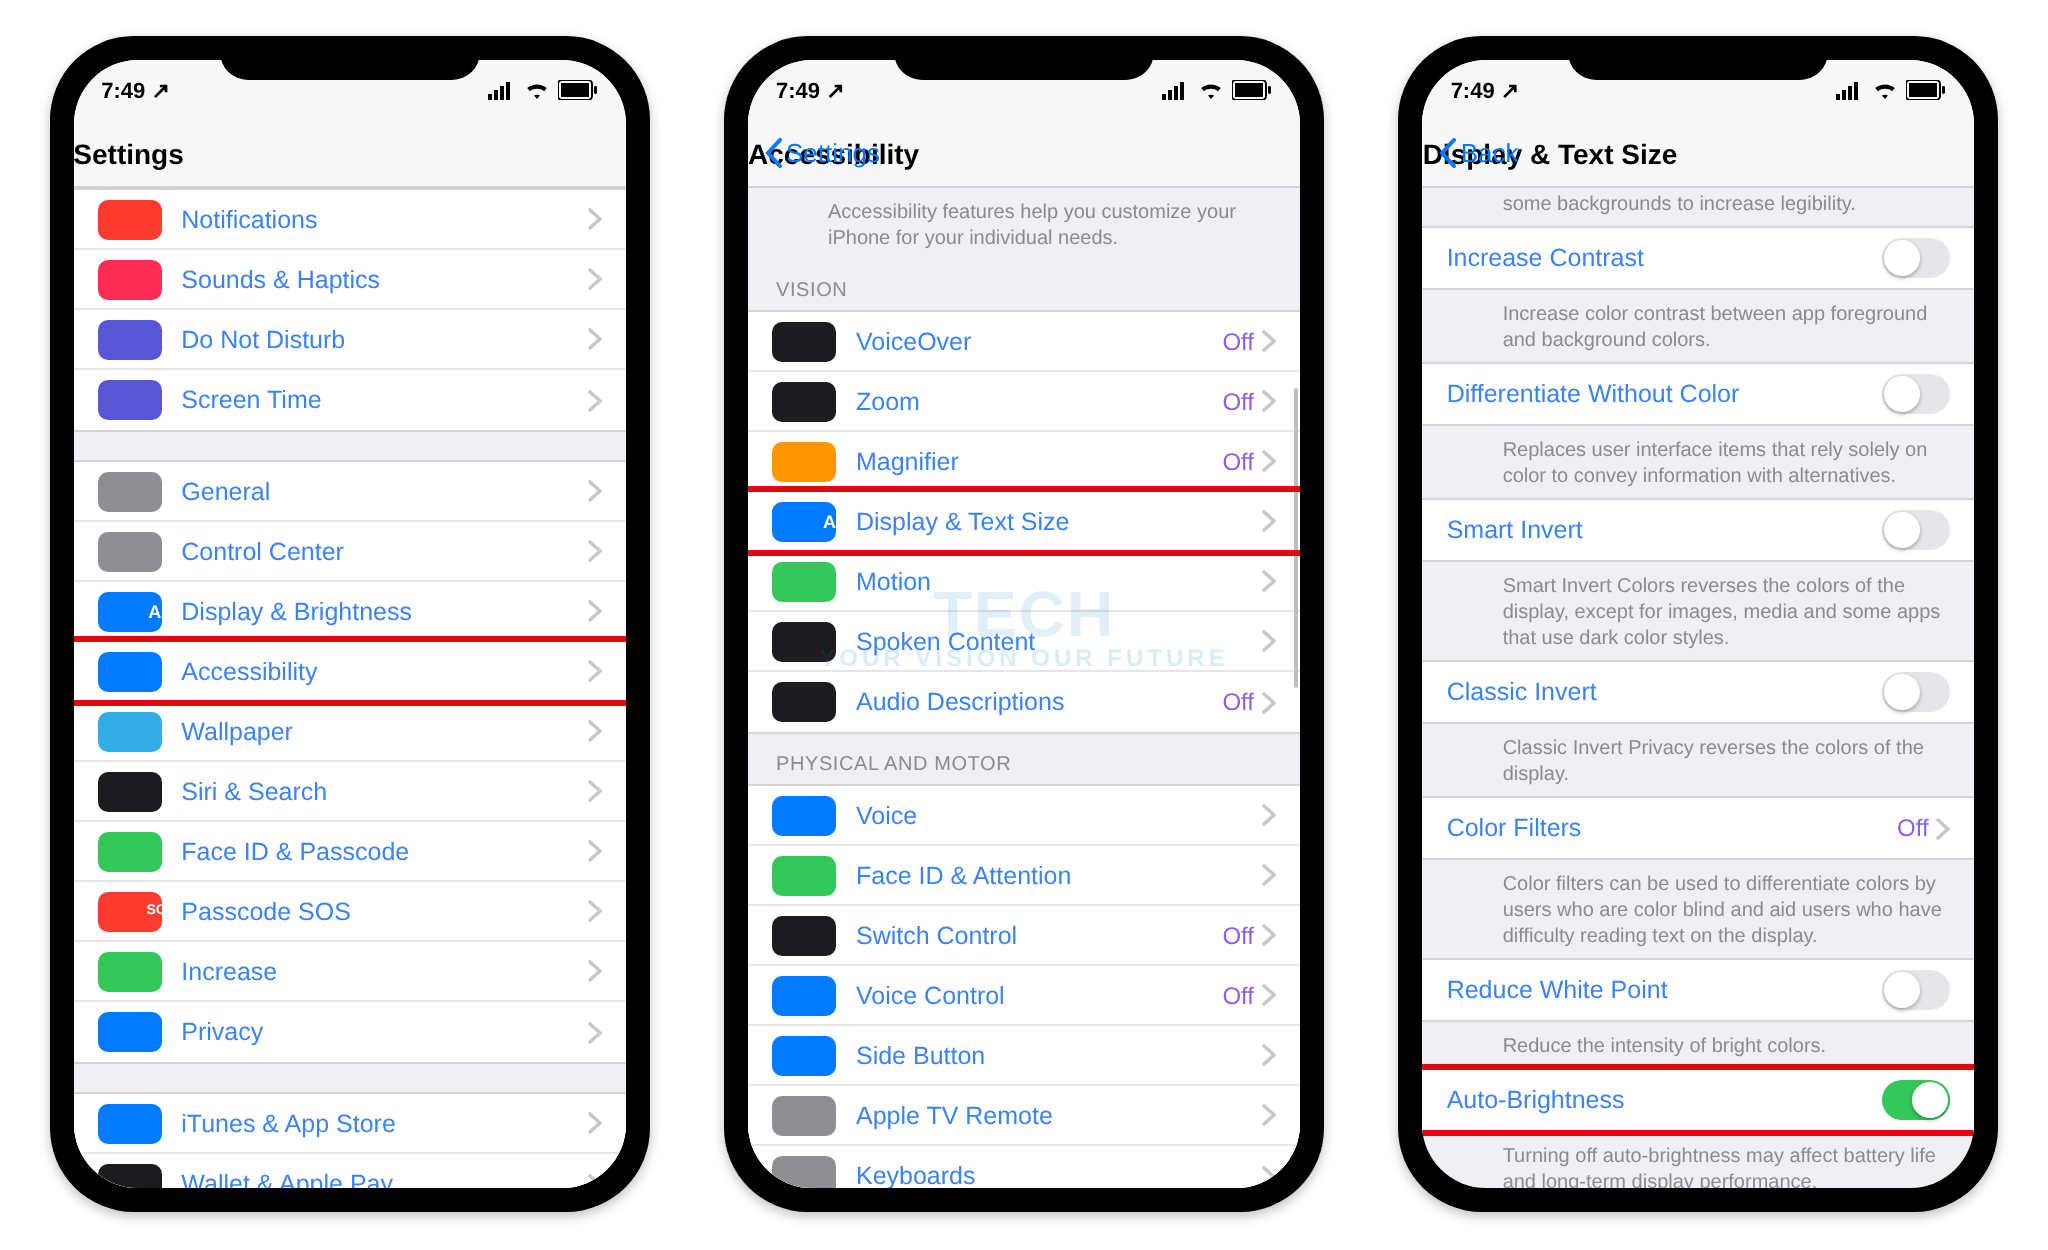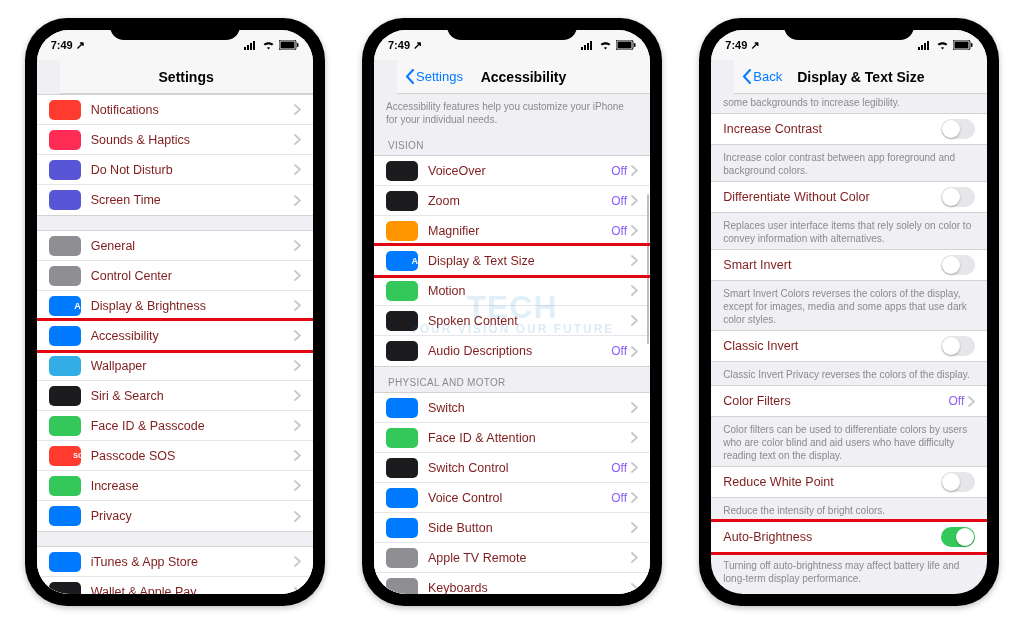--- a/index.html
+++ b/index.html
@@ -37,41 +37,41 @@
   .statusbar {
     height: 30px; display: flex; justify-content: space-between; align-items: center;
     padding: 0 14px; font-size: 11px; font-weight: 600;
     background: #f7f7f8;
   }
   .statusbar .right { display: flex; align-items: center; gap: 4px; }
   .signal, .wifi, .battery { display: inline-flex; align-items: center; }
   .signal svg, .wifi svg, .battery svg { display:block; }
   .navbar {
     height: 34px; background: #f7f7f8; border-bottom: 1px solid #d2d2d6;
-    display: flex; align-items: center; justify-content: center; position: relative; margin-left: 23px;
+    display: flex; align-items: center; position: relative;
   }
   .navbar .title { font-weight: 600; font-size: 14px; }
   .navbar .back { position: absolute; left: 8px; display: flex; align-items: center; color: #007aff; font-size: 13px; }
   .navbar .back svg { margin-right: 2px; }
   .content { height: calc(100% - 64px); overflow: hidden; position: relative; }
-  .desc { font-size: 10px; color: #8a8a8f; padding: 6px 12px 4px 12px; line-height: 1.3; }
+  .desc { font-size: 10px; color: #8a8a8f; padding: 6px 12px 4px 12px; line-height: 1.3; margin-left: 28px; }
   .section-header { font-size: 10px; color: #8a8a8f; padding: 10px 12px 4px 14px; text-transform: uppercase; letter-spacing: .3px; }
   .group { background: #fff; border-top: 1px solid #d2d2d6; border-bottom: 1px solid #d2d2d6; }
   .cell {
     display: flex; align-items: center; height: 30px;
     padding: 0 12px; border-bottom: 1px solid #e5e5ea; position: relative;
     background: #fff;
   }
   .cell:last-child { border-bottom: none; }
   .cell .icon {
     width: 20px; height: 20px; border-radius: 5px; margin-right: 10px;
     display: flex; align-items: center; justify-content: center; flex-shrink: 0;
     color: #fff; font-size: 11px; font-weight: 600; padding-left: 32px;
   }
-  .cell .label { flex: 1; font-size: 12.5px; color: #7f1d1d; }
+  .cell .label { flex: 1; font-size: 12.5px; color: #3b82f6; }
   .cell .value { font-size: 12px; color: #8b5cf6; margin-right: 4px; }
   .cell .chevron { color: #c7c7cc; flex-shrink:0; }
   .cell .toggle {
     width: 34px; height: 20px; border-radius: 10px; background: #e5e5ea; position: relative; flex-shrink:0;
   }
   .cell .toggle::after {
     content: ""; position: absolute; width: 18px; height: 18px; border-radius: 50%;
     background: #fff; top: 1px; left: 1px; box-shadow: 0 1px 2px rgba(0,0,0,.3);
   }
   .cell .toggle.on { background: #34c759; }
@@ -469,21 +469,21 @@
             </div>
           </div>
         <div class="section-header">PHYSICAL AND MOTOR</div>
         <div class="group" id="p2g2">
             <div class="cell">
               <span class="icon bg-blue">
                 <svg width="12" height="12" viewBox="0 0 24 24" fill="#fff">
                   <path d="M11 3v10l-3-2-2 2 5 7h6l2-8-2-2-2 1V3z"></path>
                 </svg>
               </span>
-              <span class="label">Switch</span>
+              <span class="label">Voice</span>
               <svg class="chevron" width="7" height="11" viewBox="0 0 7 11">
                 <path d="M1 1l5 4.5L1 10" stroke="#c7c7cc" stroke-width="1.8" fill="none" stroke-linecap="round"></path>
               </svg>
             </div>
             <div class="cell">
               <span class="icon bg-green">
                 <svg width="12" height="12" viewBox="0 0 24 24" fill="none" stroke="#fff" stroke-width="2">
                   <path d="M3 8V5a2 2 0 0 1 2-2h3M21 8V5a2 2 0 0 0-2-2h-3M3 16v3a2 2 0 0 0 2 2h3M21 16v3a2 2 0 0 1-2 2h-3"></path>
                   <circle cx="9" cy="10" r="1" fill="#fff"></circle>
                   <circle cx="15" cy="10" r="1" fill="#fff"></circle>

